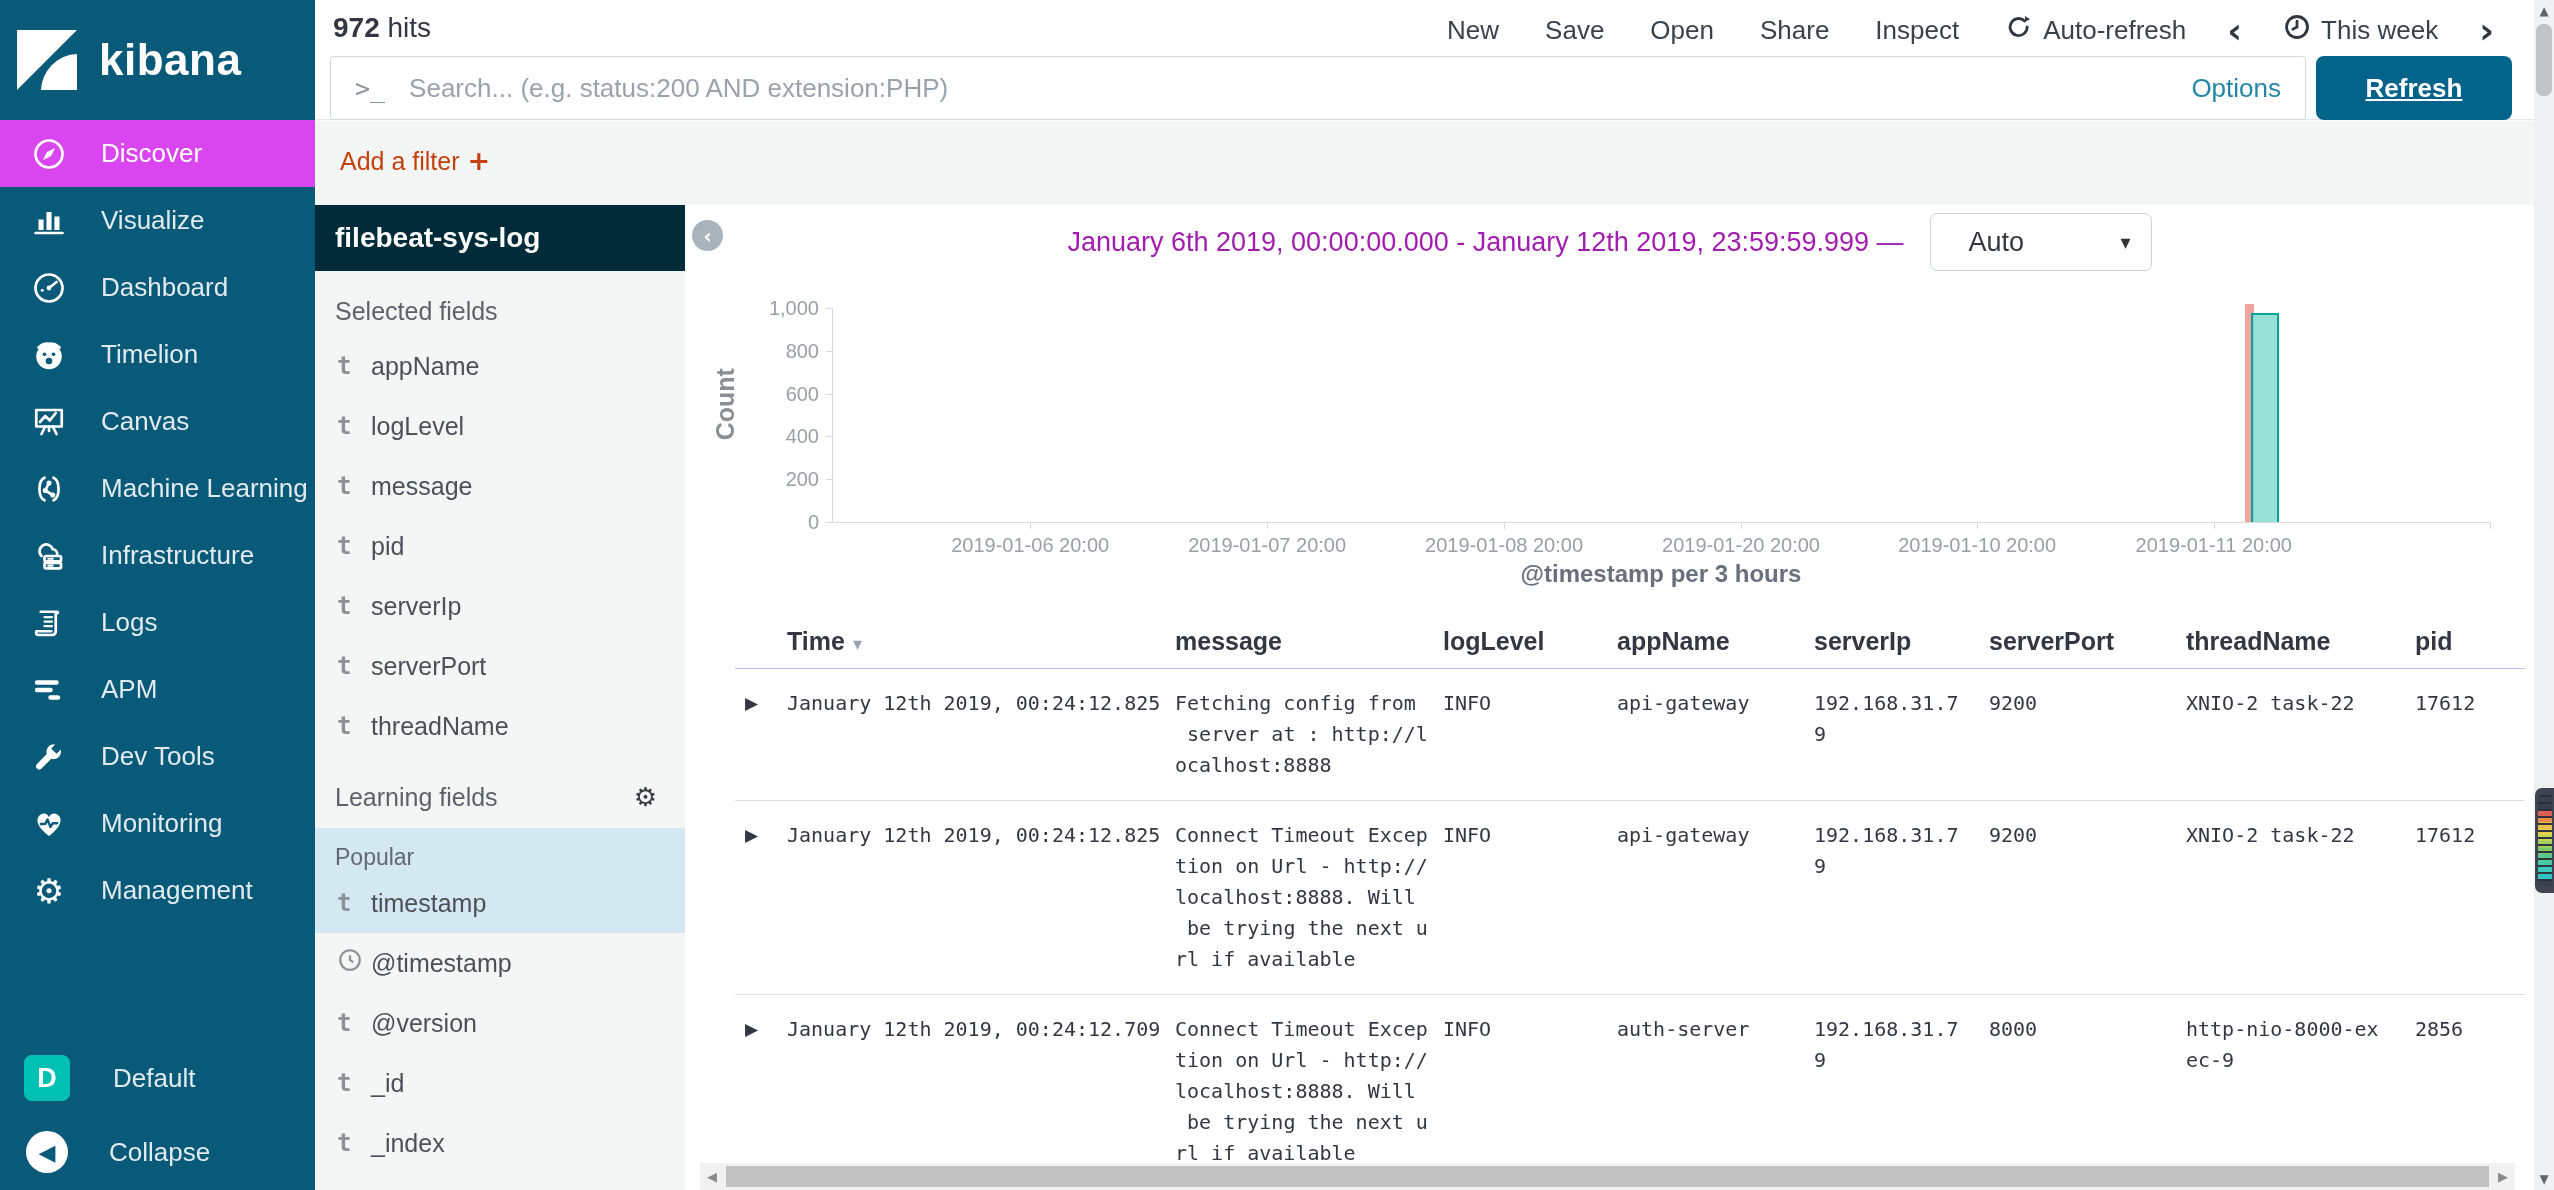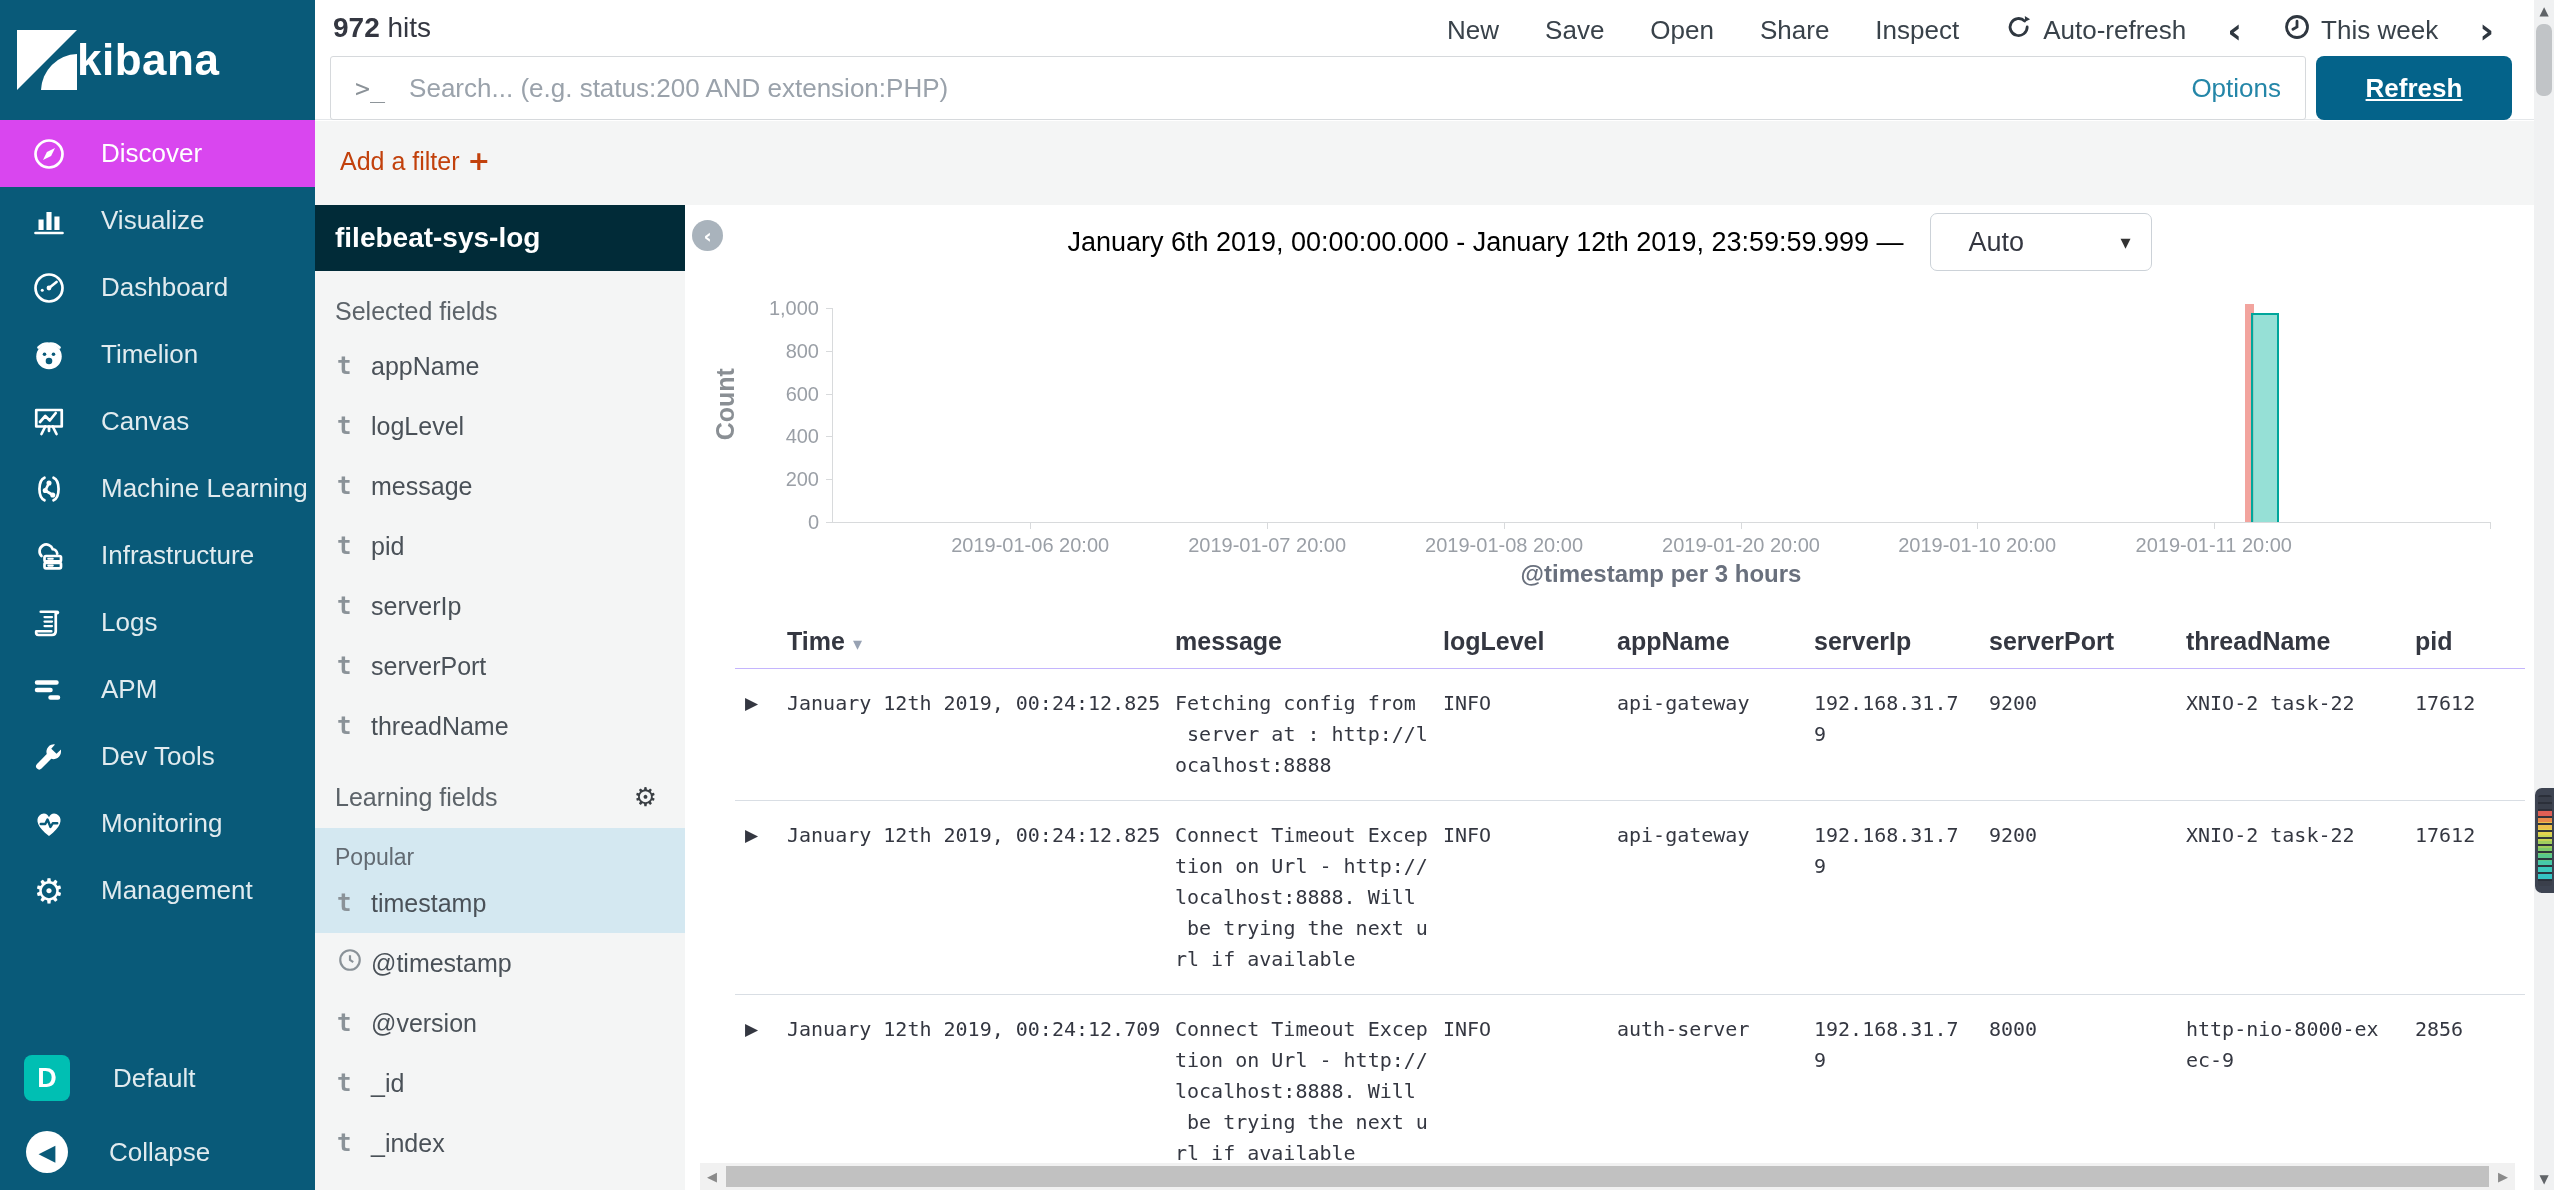--- a/index.html
+++ b/index.html
@@ -4,21 +4,21 @@
 <style>
   * { margin:0; padding:0; box-sizing:border-box; }
   html,body { width:2554px; height:1190px; overflow:hidden; background:#fff;
               font-family:"Liberation Sans", sans-serif; color:#343741; }
   #app { position:relative; width:2554px; height:1190px; }
   .glyph { font-family:"DejaVu Sans", sans-serif; }
 
   
   .leftnav { position:absolute; left:0; top:0; width:315px; height:1190px;
              background:#095a79; }
-  .logo-row { display:flex; align-items:center; padding:24px 0 24px 17px; height:120px; }
+  .logo-row { display:flex; align-items:center; gap:22px; padding:24px 0 24px 17px; height:120px; }
   .logo-mark { width:60px; height:62px; }
   .logo-text { color:#fff; font-size:44px; font-weight:600; letter-spacing:0.5px; }
   .nav-item { display:flex; align-items:center; height:67px; padding-left:30px; cursor:pointer; }
   .nav-item .nico { width:38px; height:38px; display:flex; align-items:center; justify-content:center; flex:0 0 38px; }
   .nav-item .nlabel { margin-left:33px; font-size:26px; color:rgba(255,255,255,.88); }
   .nav-item.active { background:#d946ef; }
   .nav-item.active .nlabel { color:#fff; }
   .nav-bottom { position:absolute; left:0; bottom:0; width:100%; }
   .space-badge { width:46px; height:46px; border-radius:8px; background:#00bfb3; color:#fff;
                  font-size:27px; font-weight:700; display:flex; align-items:center; justify-content:center; }
@@ -88,21 +88,21 @@
   .popular-label { font-size:23px; color:#626a72; padding:12px 0 2px 20px; }
   .clock-mini svg { stroke:#8a9298; fill:none; stroke-width:2; }
 
   
   .main { position:absolute; left:685px; top:205px; width:1849px; height:985px; background:#fff; overflow:hidden; }
   .panel-collapse { position:absolute; left:7px; top:15px; width:31px; height:31px; border-radius:50%;
                     background:#a9b3bc; color:#fff; font-size:20px; font-weight:700;
                     display:flex; align-items:center; justify-content:center; cursor:pointer; }
   .chart-header { position:absolute; left:0; top:8px; width:100%; display:flex; align-items:center;
                   justify-content:center; gap:26px; }
-  .chart-title { font-size:27px; color:#000000; }
+  .chart-title { font-size:27px; color:#a21caf; }
   .interval-select { width:222px; height:58px; border:1px solid #ccd2d8; border-radius:7px; background:#fff;
                      display:flex; align-items:center; justify-content:space-between; padding:0 20px 0 38px;
                      font-size:27px; color:#343741; cursor:pointer; }
   .interval-select .caret { color:#333; font-size:20px; }
 
   .chart { position:absolute; left:147px; top:103px; width:1658px; height:215px;
            border-left:1px solid #d8dadc; border-bottom:1px solid #d8dadc; }
   .ytick { position:absolute; right:calc(100% + 14px); transform:translateY(-50%); font-size:20px;
            color:#9a9fa6; white-space:nowrap; }
   .ytickmark { position:absolute; right:100%; width:7px; height:1px; background:#d8dadc; }

